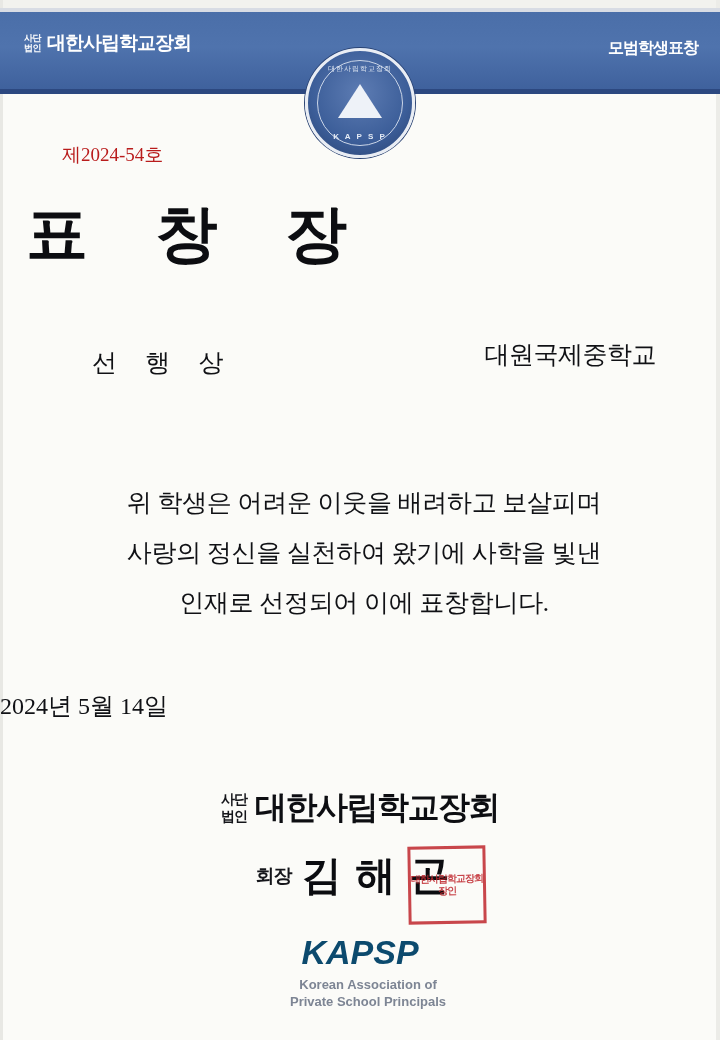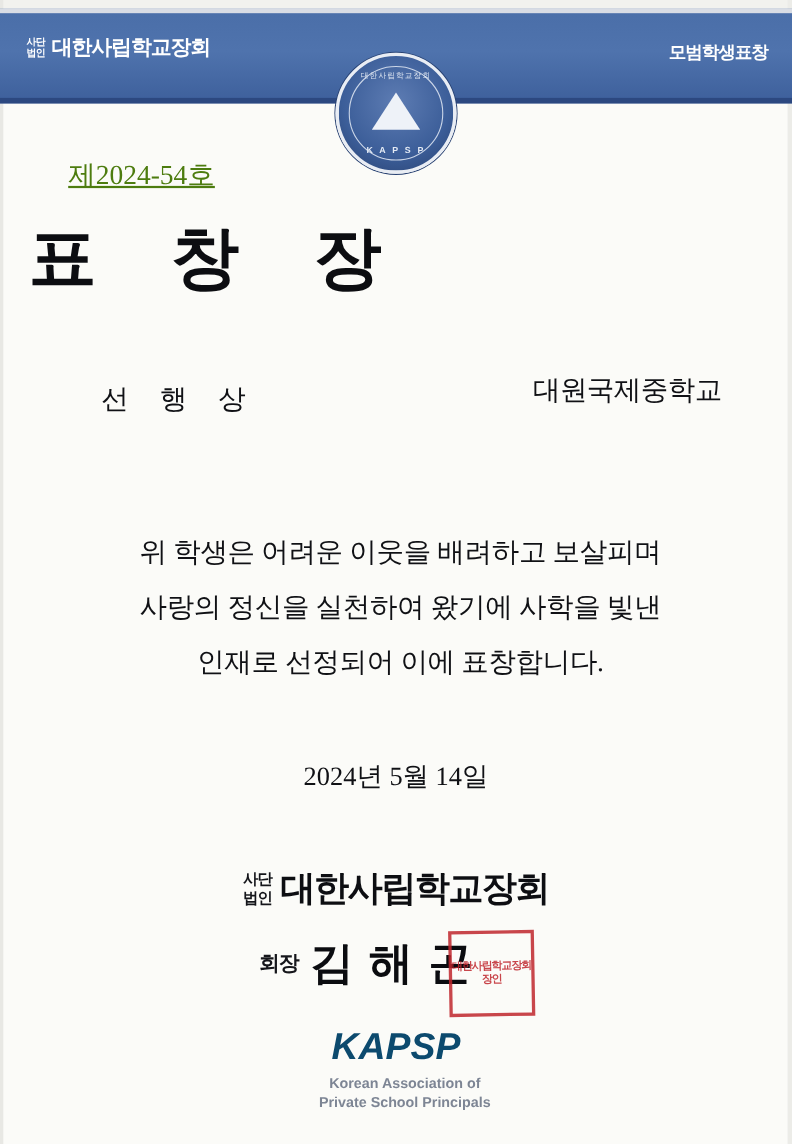--- a/index.html
+++ b/index.html
@@ -142,24 +142,23 @@
     color: #e4ebf5;
     letter-spacing: 2px;
     font-weight: bold;
   }
 
   
   .doc-number {
     position: absolute;
     left: 62px;
     top: 142px;
-    font-size: 25px;
-    color: #4d7c0f;
+    font-size: 19px;
+    color: #b91c1c;
     letter-spacing: 0px;
-    text-decoration: underline;
   }
 
   .main-title {
     position: absolute;
     top: 192px;
     left: 0;
     width: 720px;
     text-align: left;
     font-size: 62px;
     font-weight: bold;
@@ -213,21 +212,20 @@
   }
   .citation div {
     white-space: nowrap;
   }
 
   .date-line {
     position: absolute;
     top: 690px;
     left: 0;
     width: 720px;
-    text-align: center;
     font-size: 24px;
     color: #101115;
     letter-spacing: 0px;
   }
 
   
   .issuer {
     position: absolute;
     top: 786px;
     left: 0;
@@ -257,20 +255,21 @@
 
   .signer {
     position: absolute;
     top: 848px;
     left: 0;
     width: 667px;
     display: flex;
     align-items: center;
     justify-content: center;
     gap: 10px;
+    padding-left: 20px;
   }
   .signer .title {
     font-family: "Liberation Sans", sans-serif;
     font-size: 19px;
     font-weight: bold;
     color: #15161b;
     letter-spacing: -1px;
   }
   .signer .name {
     font-family: "Liberation Serif", serif;

